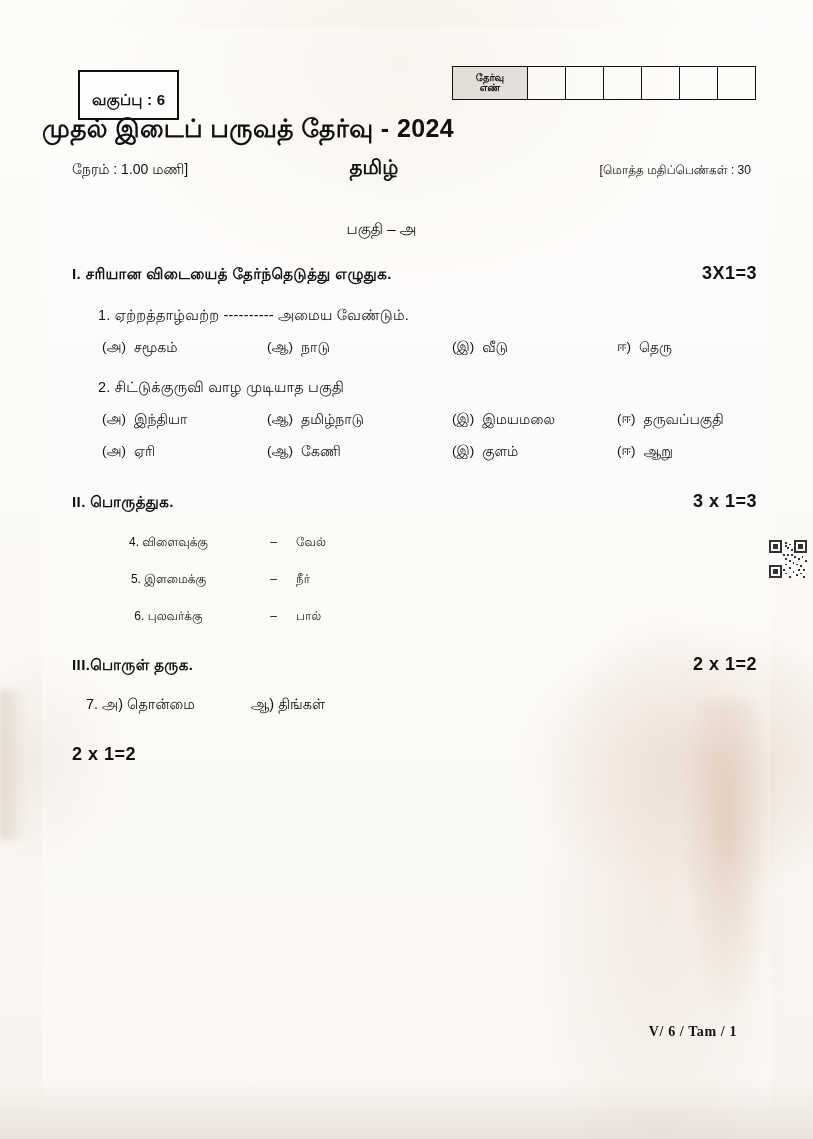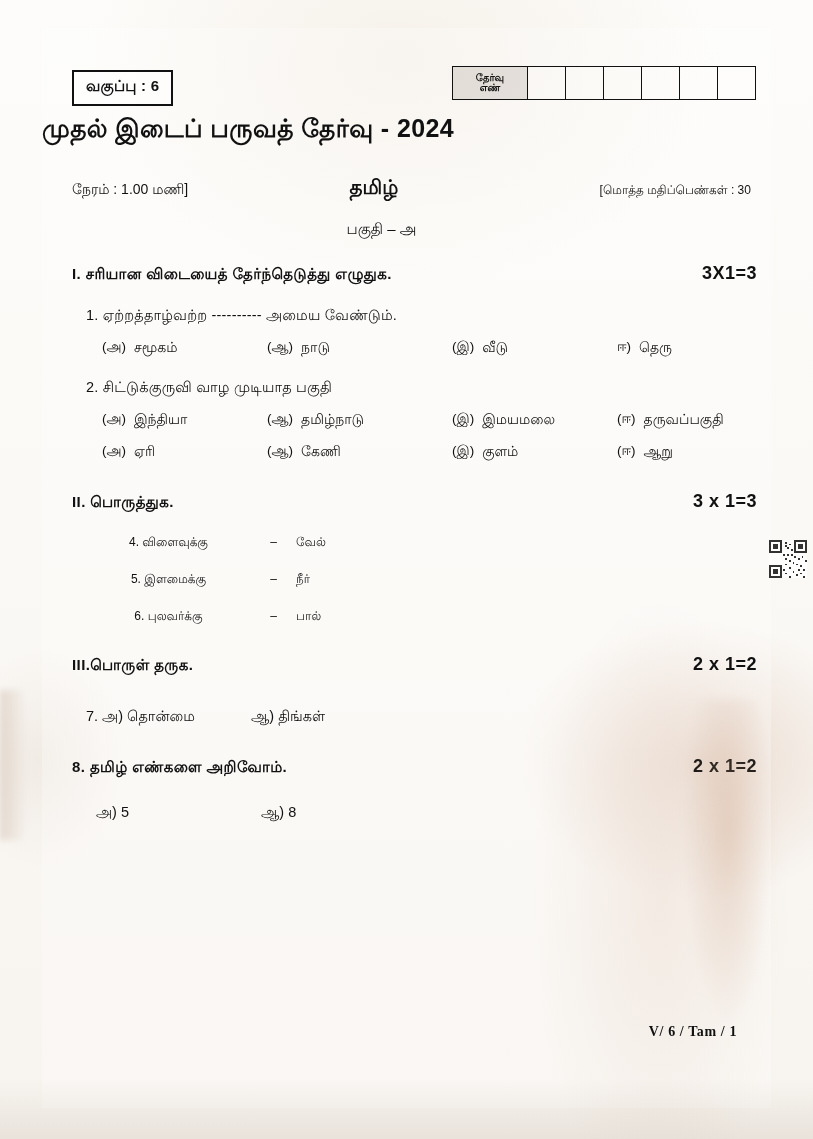--- a/index.html
+++ b/index.html
@@ -33,24 +33,24 @@
     left: 42px;
     top: 28px;
     width: 729px;
     height: 1080px;
     background: rgba(255,255,255,0.25);
   }
 
   
   .class-box {
     position: absolute;
-    left: 30px;
+    left: 36px;
     top: 42px;
     border: 2px solid #111;
-    padding: 5px 12px 7px 12px;
+    padding: 19px 12px 7px 12px;
     font-size: 15px;
     font-weight: bold;
     letter-spacing: 0.2px;
     background: rgba(255,255,255,0.5);
   }
 
   .reg-wrap {
     position: absolute;
     left: 410px;
     top: 38px;
@@ -85,21 +85,21 @@
     top: 86px;
     font-size: 25px;
     font-weight: bold;
     letter-spacing: 0.4px;
   }
 
   .meta-row {
     position: absolute;
     left: 30px;
     right: 20px;
-    top: 148px;
+    top: 128px;
     display: flex;
     align-items: baseline;
     justify-content: space-between;
     font-size: 14px;
   }
   .meta-row .subject {
     font-size: 20px;
     font-weight: bold;
     position: relative;
     left: -20px;
@@ -129,21 +129,21 @@
     justify-content: space-between;
     font-size: 15px;
     font-weight: bold;
     margin-bottom: 6px;
   }
   .section-head .sh-text { letter-spacing: 0.4px; }
   .section-head .sh-marks { font-weight: bold; font-size: 18px; letter-spacing: 0.5px; }
 
   .q-line {
     font-size: 14.5px;
-    margin: 22px 0 0 14px;
+    margin: 22px 0 0 26px;
     letter-spacing: 0.2px;
   }
   .q-line.indent2 { margin-left: 20px; }
 
   .options {
     display: flex;
     margin: 14px 0 0 30px;
     font-size: 14px;
   }
   .options .opt {
@@ -159,21 +159,21 @@
     margin: 22px 0 0 14px;
     font-size: 12px;
     text-align: center;
   }
   .match-left { width: 165px; }
   .match-dash { width: 45px; }
   .match-right { }
 
   .pair-row {
     display: flex;
-    margin: 32px 0 0 14px;
+    margin: 20px 0 0 14px;
     font-size: 14.5px;
   }
   .pair-row .p1 { width: 165px; }
   .spacer-md { height: 30px; }
 
   
   .footer {
     position: absolute;
     right: 34px;
     bottom: 68px;
@@ -350,28 +350,23 @@
     </div>
 
     <div class="pair-row">
       <div class="p1">7. அ)  தொன்மை</div>
       <div class="p2">ஆ)  திங்கள்</div>
     </div>
 
     <div class="spacer-md"></div>
 
     <div class="section-head">
-      <div class="sh-text">8. தமிழ்  எண்களை  அறிவோம்.</div>
       <div class="sh-marks">2 x 1=2</div>
     </div>
 
-    <div class="pair-row" style="margin-left:24px;margin-top:26px">
-      <div class="p1">அ)  5</div>
-      <div class="p2">ஆ)  8</div>
-    </div>
 
   </div>
 
   <div class="footer">V/ 6 / Tam / 1</div>
 </div>
 
 <svg class="qr" viewBox="0 0 21 21" shape-rendering="crispEdges">
   <rect width="21" height="21" fill="#ffffff"></rect>
   <g fill="#111">
     <rect x="0" y="0" width="7" height="1"></rect>

